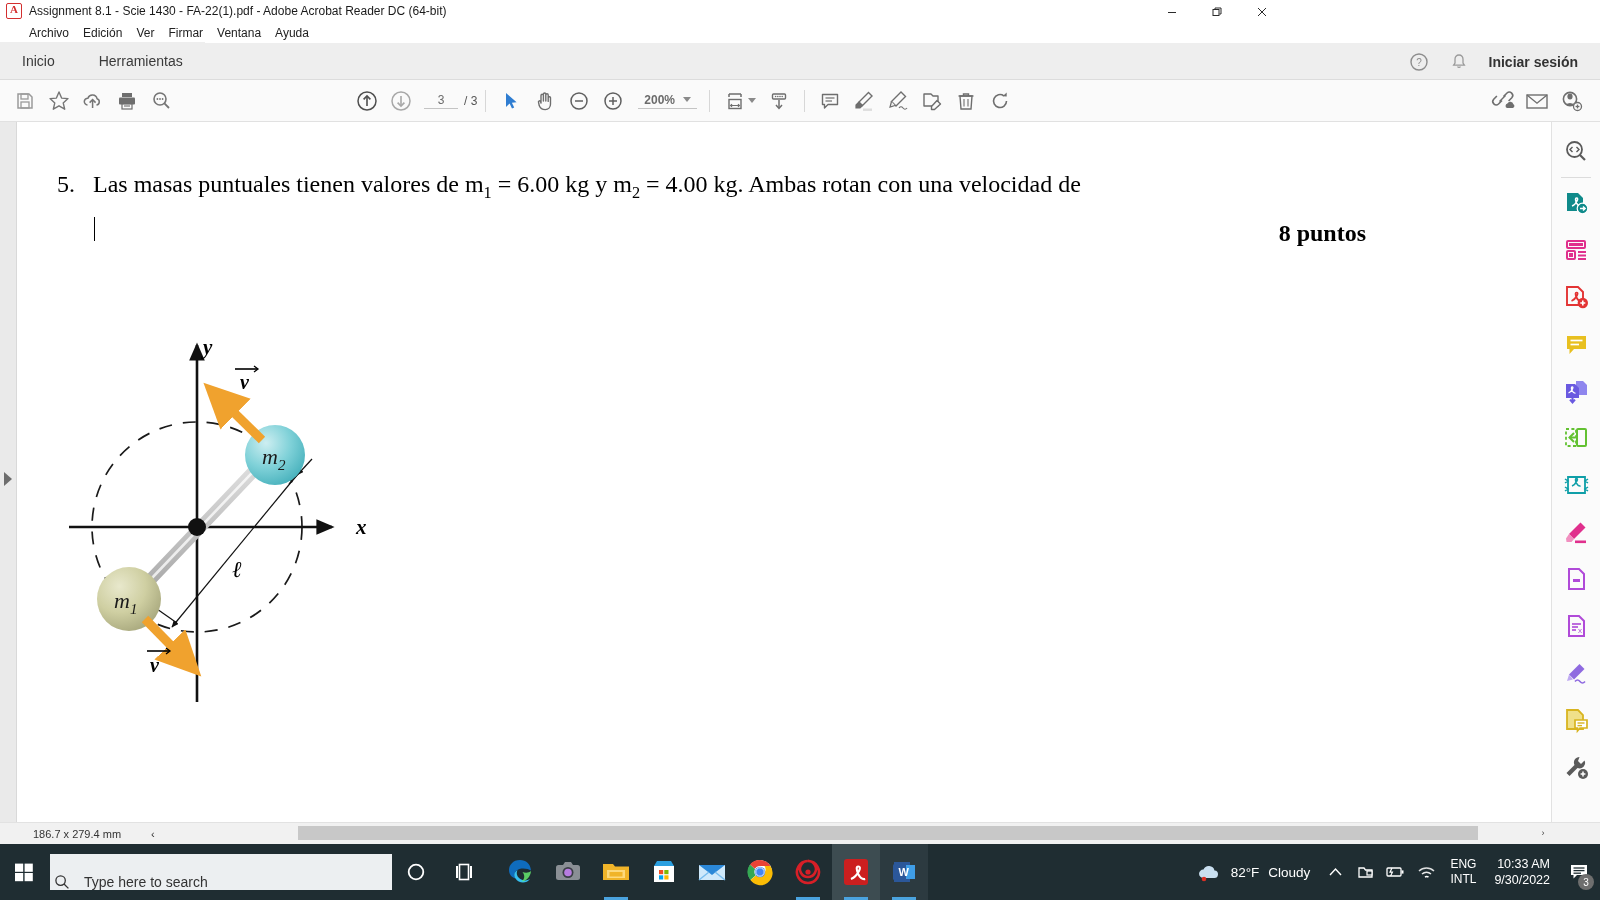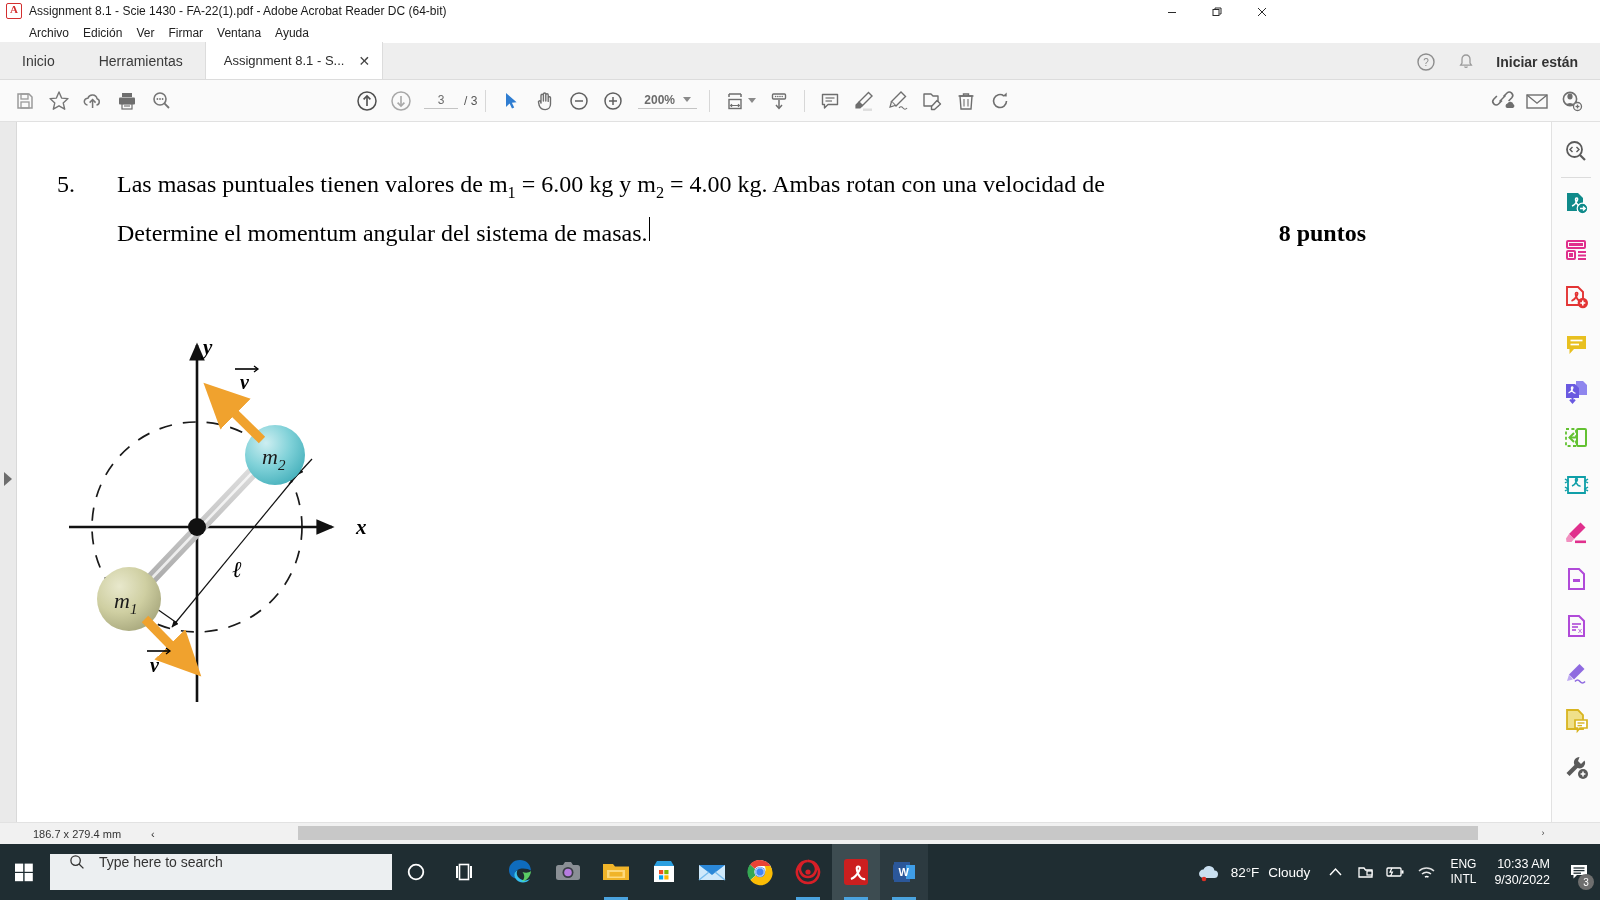--- a/index.html
+++ b/index.html
@@ -105,21 +105,21 @@
   }
   .page {
     position:absolute; left:17px; top:0; width:1484px; height:700px;
     background:#ffffff; overflow:hidden;
   }
   .qtext {
     position:absolute; left:40px; top:42px; width:1425px;
     font-family:"Liberation Serif", serif; font-size:24px; color:#000; line-height:40px;
   }
   .qnum { position:absolute; left:0px; top:0px; font-family:"Liberation Serif", serif; font-size:24px; }
-  .qbody { margin-left:60px; text-align: justify; text-justify: inter-word; }
+  .qbody { margin-left:36px; text-align: justify; text-justify: inter-word; }
   .qbody sub { font-size:0.68em; }
   .pts { font-weight:bold; }
   .caretbar {
     display:inline-block; width:1px; height:24px; background:#000;
     vertical-align:-4px; margin-left:1px;
   }
 
   .figure { position:absolute; left:40px; top:205px; width:330px; height:380px; }
 
   
@@ -161,21 +161,21 @@
   .hs-right { position:absolute; right:0; top:0; width:14px; height:14px; display:flex; align-items:center; justify-content:center; font-size:9px; color:#444; }
 
   
   .taskbar {
     position:absolute; left:0; top:844px; width:1600px; height:56px; background:#1f2d32;
     display:flex; align-items:center;
   }
   .startbtn { width:48px; height:56px; display:flex; align-items:center; justify-content:center; }
   .searchbox {
     width:342px; height:36px; background:#eceff1; border-radius:0;
-    display:flex; align-items:flex-start; margin-left:2px; padding-left:19px; gap:14px;
+    display:flex; align-items:flex-end; margin-left:2px; padding-left:4px; gap:14px;
   }
   .searchbox .ph { font-size:14px; color:#333; }
   .tb-sys { width:48px; height:56px; display:flex; align-items:center; justify-content:center; }
   .tapps { display:flex; align-items:center; height:56px; margin-left:8px; }
   .tapp {
     width:48px; height:56px; display:flex; align-items:center; justify-content:center;
     position:relative;
   }
   .tapp.active { background:#3d4c51; }
   .tapp.active2 { background:#2c3a40; }
@@ -227,38 +227,34 @@
     <div class="mi">Edición</div>
     <div class="mi">Ver</div>
     <div class="mi">Firmar</div>
     <div class="mi">Ventana</div>
     <div class="mi">Ayuda</div>
   </div>
 
   <div class="tabstrip">
     <div class="flatbtn">Inicio</div>
     <div class="flatbtn">Herramientas</div>
-    <div class="doctab">
-      <span>Assignment 8.1 - S...</span>
-      <span class="x">✕</span>
-    </div>
     <div class="tabstrip-right">
       <div class="ts-ico">
         <svg width="20" height="20" viewBox="0 0 20 20">
           <circle cx="10" cy="10" r="8" fill="none" stroke="#8d8d8d" stroke-width="1.4"></circle>
           <text x="10" y="14" text-anchor="middle" font-size="10" fill="#8d8d8d" font-family="Liberation Sans, sans-serif">?</text>
         </svg>
       </div>
       <div class="ts-ico">
         <svg width="20" height="20" viewBox="0 0 20 20">
           <path d="M10 3 C7.5 3 6 4.8 6 7.2 V11 L4.6 13.2 H15.4 L14 11 V7.2 C14 4.8 12.5 3 10 3 Z" fill="none" stroke="#9a9a9a" stroke-width="1.3"></path>
           <path d="M8.6 14.4 a1.5 1.5 0 0 0 2.8 0" fill="none" stroke="#9a9a9a" stroke-width="1.3"></path>
         </svg>
       </div>
-      <div class="signin">Iniciar están</div>
+      <div class="signin">Iniciar sesión</div>
     </div>
   </div>
 
   <div class="toolbar">
     <div style="width:8px"></div>
     <div class="tool">
       <svg width="22" height="22" viewBox="0 0 22 22">
         <path d="M4 4 H15 L18 7 V18 H4 Z" fill="none" stroke="#9a9a9a" stroke-width="1.5"></path>
         <rect x="7" y="4" width="7" height="5" fill="none" stroke="#9a9a9a" stroke-width="1.3"></rect>
         <rect x="7" y="12" width="8" height="6" fill="none" stroke="#9a9a9a" stroke-width="1.3"></rect>
@@ -450,21 +446,20 @@
       <div class="arrow"></div>
     </div>
 
     <div class="page">
 
       <div class="qtext">
         <span class="qnum">5.</span>
         <div class="qbody">
           <span>Las masas puntuales tienen valores de m</span><sub>1</sub><span> = 6.00 kg y m</span><sub>2</sub><span> = 4.00 kg. Ambas rotan con una velocidad de</span>
           <div style="display:flex;align-items:baseline;">
-            <span>Determine el momentum angular del sistema de masas.</span>
               <span class="caretbar"></span>
             <span style="flex:1"></span>
             <span class="pts" style="margin-right:116px;">8 puntos</span>
           </div>
         </div>
       </div>
 
       <div class="figure">
         <svg width="330" height="380" viewBox="0 0 330 380">
           <defs>

